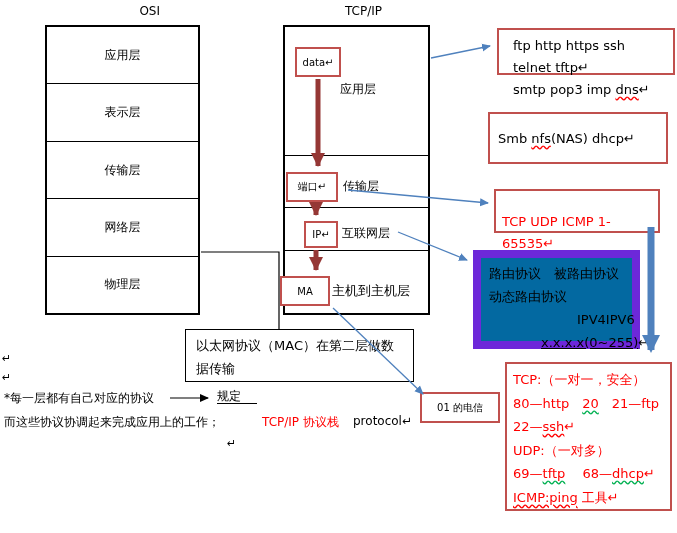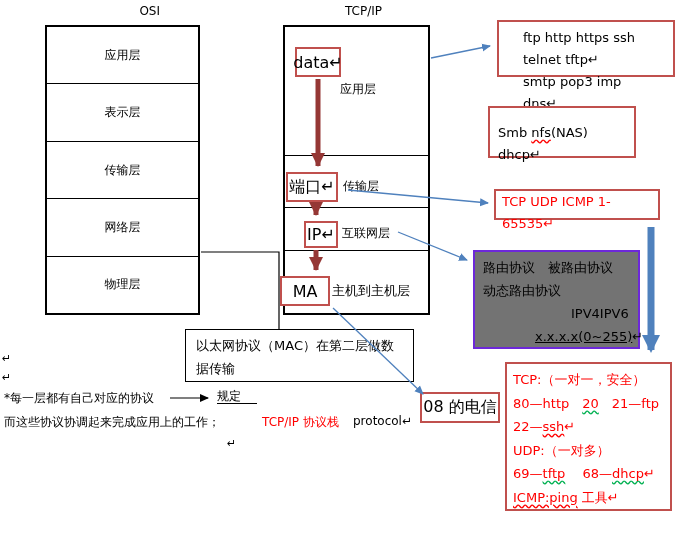--- a/index.html
+++ b/index.html
@@ -7,22 +7,22 @@
   body{font-family:"DejaVu Sans","Liberation Sans",sans-serif;color:#000}
   .canvas{position:relative;width:677px;height:533px;background:#fff;overflow:hidden}
   .abs{position:absolute}
   .hdr{font-size:12px;font-weight:400;text-align:right;z-index:3}
   .osi-table{left:45px;top:25px;width:155px;height:290px;border:2px solid #000;display:flex;flex-direction:column;z-index:2;background:#fff}
   .osi-row{flex:1;display:flex;align-items:center;justify-content:center;border-bottom:1px solid #000;font-size:12px}
   .osi-row:last-child{border-bottom:none}
   .tcpip-box{left:283px;top:25px;width:147px;height:290px;border:2px solid #000;z-index:1;background:#fff}
   .hline{position:absolute;left:0;right:0;border-top:1px solid #000}
   .redbox{border:2px solid #c0504d;background:#fff;z-index:3}
-  .bluebox{border:2px solid #6d28d9;background:#737373;z-index:3}
-  .minibox{display:flex;align-items:center;justify-content:center;font-size:16px}
+  .bluebox{border:8px solid #6d28d9;background:#0369a1;z-index:3}
+  .minibox{display:flex;align-items:center;justify-content:center;font-size:10px}
   .label{z-index:3;font-size:12px;white-space:nowrap}
   .red{color:#ff0000}
   .wavy-r{text-decoration:underline;text-decoration-style:wavy;text-decoration-color:#ff0000;text-underline-offset:2px}
   .wavy-g{text-decoration:underline;text-decoration-style:wavy;text-decoration-color:#00b050;text-underline-offset:2px}
   .ul{text-decoration:underline}
   .txt13{font-size:13px;line-height:22px}
   .svg-overlay{position:absolute;left:0;top:0;z-index:4;pointer-events:none}
   .retmark{font-size:11px;z-index:3}
   .guiding{border-bottom:1px solid #000;padding-right:16px}
 </style>
@@ -53,41 +53,41 @@
 
   <div class="abs redbox minibox" style="left:286px;top:172px;width:52px;height:30px">端口↵</div>
   <div class="abs label" style="left:343px;top:178px">传输层</div>
 
   <div class="abs redbox minibox" style="left:304px;top:221px;width:34px;height:27px">IP↵</div>
   <div class="abs label" style="left:342px;top:225px">互联网层</div>
 
   <div class="abs redbox minibox" style="left:280px;top:276px;width:50px;height:30px">MA</div>
   <div class="abs label" style="left:332px;top:282px;font-size:13px">主机到主机层</div>
 
-  <div class="abs redbox txt13" style="left:497px;top:20px;width:178px;height:57px;padding:5px 24px">
+  <div class="abs redbox txt13" style="left:497px;top:28px;width:178px;height:47px;padding:5px 14px">
     <div>ftp http https ssh telnet tftp↵</div>
     <div><span>smtp pop3 imp </span><span class="wavy-r">dns</span><span>↵</span></div>
   </div>
 
-  <div class="abs redbox txt13" style="left:488px;top:106px;width:148px;height:52px;padding:14px 8px 0">
+  <div class="abs redbox txt13" style="left:488px;top:112px;width:180px;height:52px;padding:14px 8px 0">
     <span>Smb </span><span class="wavy-r">nfs</span><span>(NAS) </span><span>dhcp</span><span>↵</span>
   </div>
 
-  <div class="abs redbox txt13 red" style="left:494px;top:189px;width:166px;height:31px;padding:0 6px">TCP UDP ICMP 1-65535↵</div>
+  <div class="abs redbox txt13 red" style="left:494px;top:189px;width:166px;height:31px;padding:20px 6px">TCP UDP ICMP 1-65535↵</div>
 
   <div class="abs bluebox txt13" style="left:473px;top:250px;width:167px;height:99px;padding:4px 8px;line-height:23px">
     <div>路由协议　被路由协议</div>
     <div>动态路由协议</div>
     <div style="padding-left:88px">IPV4IPV6</div>
     <div style="padding-left:52px"><span class="ul">x.x.x.x(0~255)</span><span>↵</span></div>
   </div>
 
   <div class="abs txt13" style="left:185px;top:329px;width:229px;height:53px;border:1px solid #000;background:#fff;padding:4px 10px;z-index:3;line-height:23px">以太网协议（MAC）在第二层做数据传输</div>
 
-  <div class="abs redbox minibox" style="left:420px;top:392px;width:80px;height:31px">08 的电信</div>
+  <div class="abs redbox minibox" style="left:420px;top:392px;width:80px;height:31px">01 的电信</div>
 
   <div class="abs redbox txt13 red" style="left:505px;top:362px;width:167px;height:149px;padding:4px 6px;line-height:23.5px">
     <div>TCP:（一对一，安全）</div>
     <div><span>80—http　</span><span class="wavy-g">20</span><span>　21—ftp</span></div>
     <div><span>22—</span><span class="wavy-r">ssh</span><span>↵</span></div>
     <div>UDP:（一对多）</div>
     <div><span>69—</span><span class="wavy-g">tftp</span><span>　 68—</span><span class="wavy-g">dhcp</span><span>↵</span></div>
     <div><span class="wavy-r">ICMP:ping</span><span> 工具</span><span>↵</span></div>
   </div>
 

